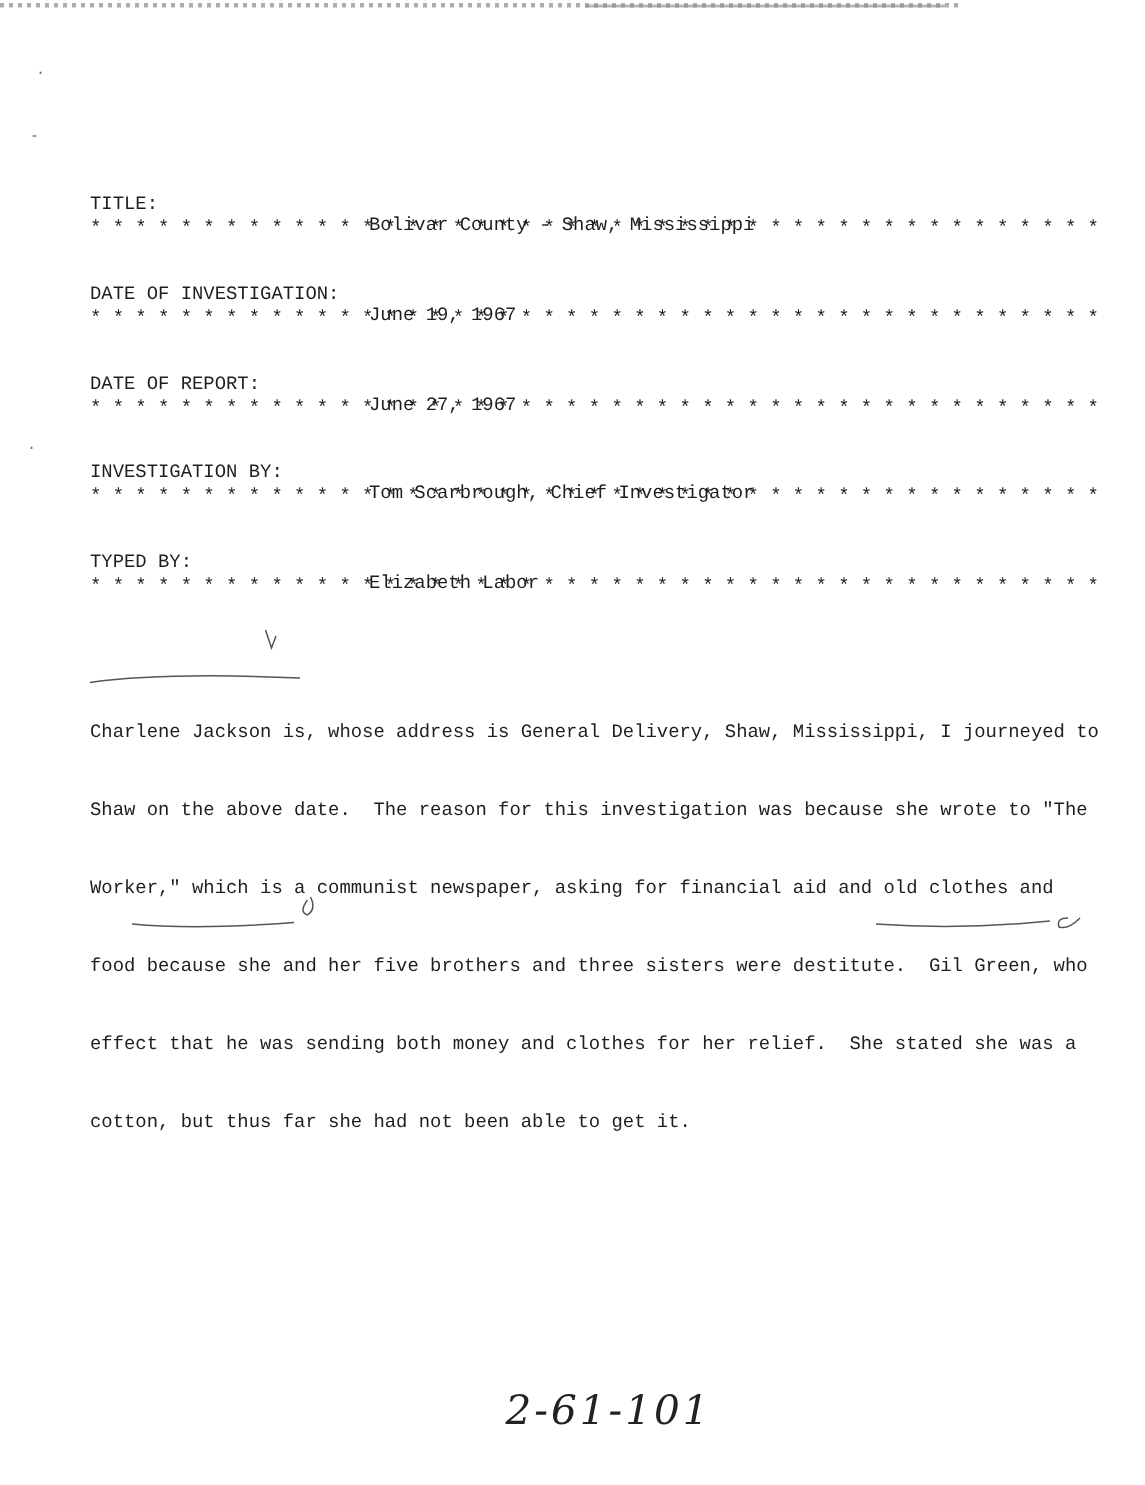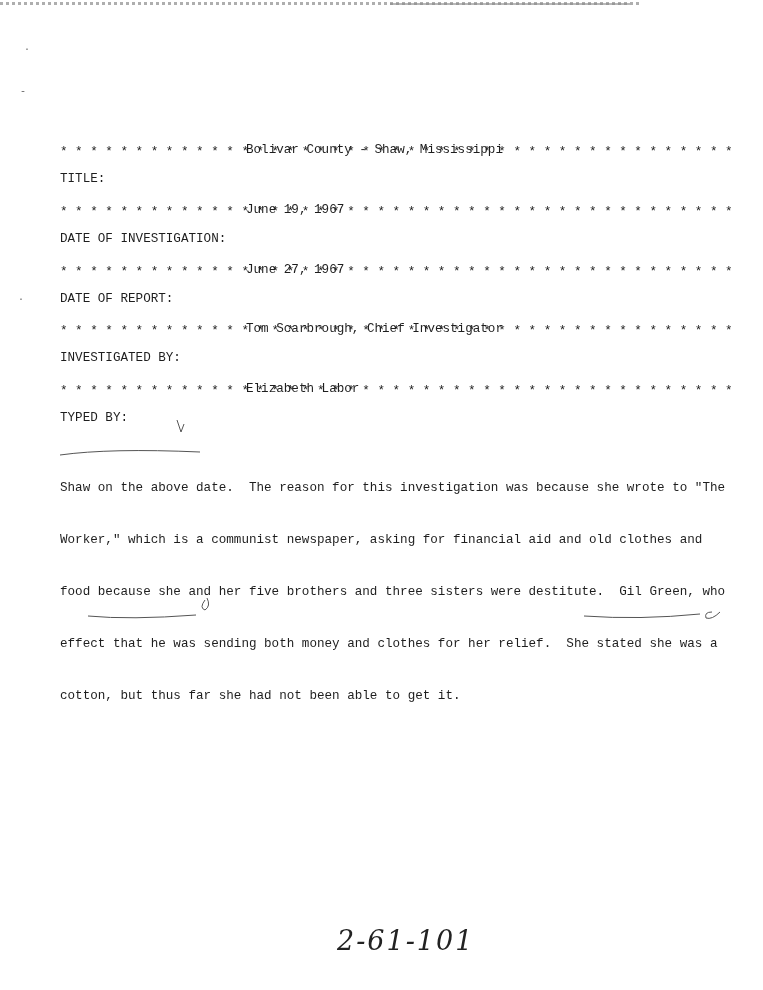--- a/index.html
+++ b/index.html
@@ -2,21 +2,21 @@
 <html><head>
 <meta charset="utf-8">
 <style>
   html, body { margin: 0; padding: 0; background: #ffffff; }
   body { width: 763px; height: 990px; position: relative; overflow: hidden;
          font-family: "Liberation Mono", "DejaVu Sans Mono", monospace; color: #1e1e1e; }
   .scan-top { position: absolute; left: 0; top: 2px; width: 640px; height: 3px;
               background: repeating-linear-gradient(90deg, #9a9a9a 0 3px, transparent 3px 6px); opacity: .8; }
   .scan-top2 { position: absolute; left: 390px; top: 3px; width: 240px; height: 2px; background: #888; opacity:.6; }
   .hdr-row { position: absolute; left: 60px; font-size: 12.6px; white-space: pre; }
-  .hdr-label { position: absolute; left: 0; margin-top: 43px; }
+  .hdr-label { position: absolute; left: 0; }
   .hdr-value { position: absolute; left: 186px; }
   .stars { position: absolute; left: 60px; font-size: 12.6px; letter-spacing: 0; white-space: pre; }
   .body-text { position: absolute; left: 60px; width: 690px; font-size: 12.6px; line-height: 17.3px; white-space: pre; }
   .para { margin: 0; }
   .handwritten { position: absolute; left: 337px; top: 925px; font-family: "DejaVu Serif", serif;
                  font-style: italic; font-size: 27px; letter-spacing: 2px; color: #222; text-align: center; }
   .mark { position: absolute; color: #666; font-size: 10px; }
 </style>
 </head>
 <body>
@@ -40,34 +40,35 @@
   </div>
   <div class="stars" style="top:205px;">* * * * * * * * * * * * * * * * * * * * * * * * * * * * * * * * * * * * * * * * * * * * *</div>
 
   <div class="hdr-row" style="top:235px;">
     <span class="hdr-label">DATE OF REPORT:</span>
     <span class="hdr-value">June 27, 1967</span>
   </div>
   <div class="stars" style="top:265px;">* * * * * * * * * * * * * * * * * * * * * * * * * * * * * * * * * * * * * * * * * * * * *</div>
 
   <div class="hdr-row" style="top:294px;">
-    <span class="hdr-label">INVESTIGATED BY:</span>
+    <span class="hdr-label">INVESTIGATION BY:</span>
     <span class="hdr-value">Tom Scarbrough, Chief Investigator</span>
   </div>
   <div class="stars" style="top:324px;">* * * * * * * * * * * * * * * * * * * * * * * * * * * * * * * * * * * * * * * * * * * * *</div>
 
   <div class="hdr-row" style="top:354px;">
     <span class="hdr-label">TYPED BY:</span>
     <span class="hdr-value">Elizabeth Labor</span>
   </div>
   <div class="stars" style="top:384px;">* * * * * * * * * * * * * * * * * * * * * * * * * * * * * * * * * * * * * * * * * * * * *</div>
 </div>
 
 <div class="body-text" style="top:411px;">
   <div class="para">
+    <div>Charlene Jackson is, whose address is General Delivery, Shaw, Mississippi, I journeyed to</div>
     <div>Shaw on the above date.  The reason for this investigation was because she wrote to "The</div>
     <div>Worker," which is a communist newspaper, asking for financial aid and old clothes and</div>
     <div>food because she and her five brothers and three sisters were destitute.  Gil Green, who</div>
     <div>effect that he was sending both money and clothes for her relief.  She stated she was a</div>
     <div>cotton, but thus far she had not been able to get it.</div>
   </div>
   <div style="height:17.3px"></div>
   
   
   

